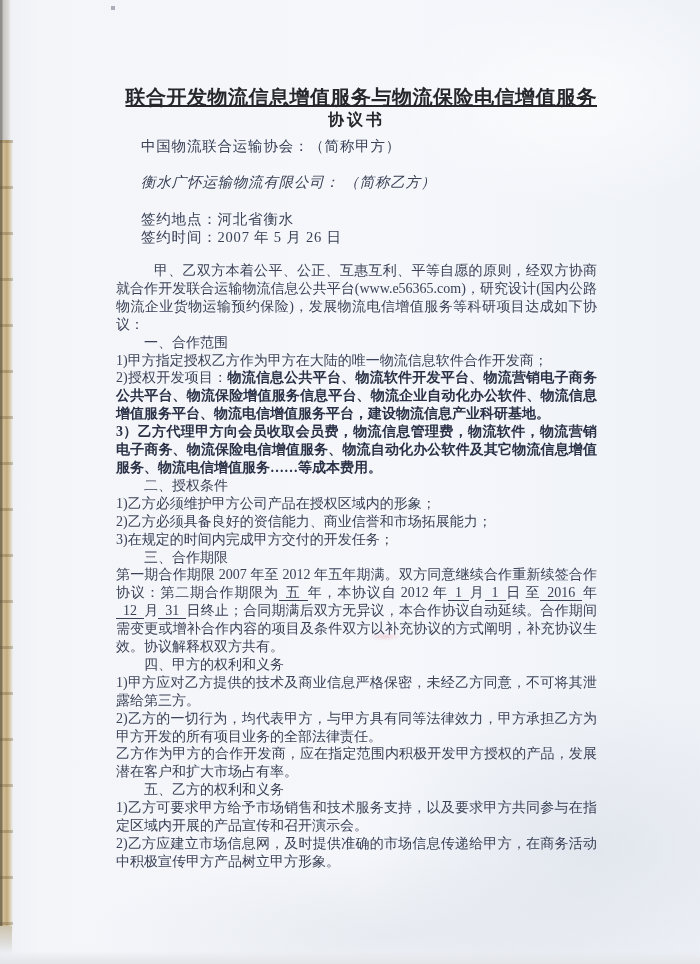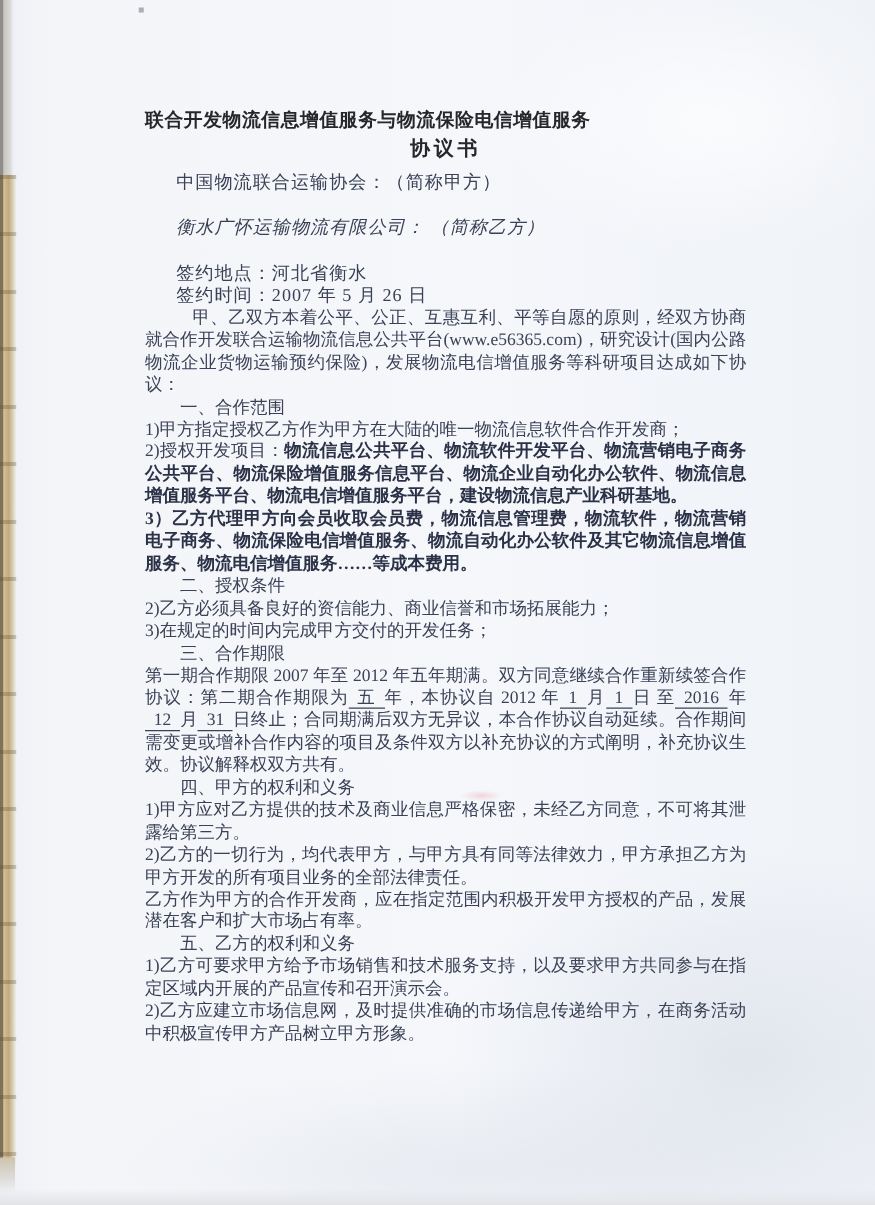--- a/index.html
+++ b/index.html
@@ -39,33 +39,33 @@
   }
   .pink-smudge{
     position:absolute;left:368px;top:632px;width:34px;height:9px;border-radius:50%;
     background:radial-gradient(ellipse at center, rgba(226,130,140,.28), rgba(226,130,140,0) 70%);
   }
   
   .content{
     position:absolute;left:116px;top:85px;width:481px;color:#3b4257;
   }
   .title{
-    font-weight:700;font-size:15px;line-height:24px;text-align:left;
-    color:#26262b;letter-spacing:.5px;
+    font-weight:700;font-size:20px;line-height:24px;text-align:right;
+    color:#26262b;letter-spacing:.5px;text-decoration:underline;
   }
   .subtitle{
     font-weight:700;font-size:16px;line-height:22px;
     text-align:center;letter-spacing:3px;color:#26262b;
   }
   .hdr{font-size:14.5px;line-height:18px;letter-spacing:.8px;color:#3a4156;margin-left:25px;}
   .hdr-a{margin-top:6px;}
   .hdr-b{margin-top:18px;font-style:italic;}
   .hdr-place{margin-top:19px;}
   .hdr-time{margin-top:0;}
-  .bodytext{font-size:14px;line-height:17.9px;text-align:justify;color:#3b4257;}
+  .bodytext{margin-top:16px;font-size:14px;line-height:17.9px;text-align:justify;color:#3b4257;}
   .para{margin:0;}
   .intro{text-indent:38px;}
   .heading{margin-left:28px;}
   .boldp,.bold-part{font-weight:700;color:#2b3247;}
   .blank{
     border-bottom:1.2px solid #3b4257;padding:0 7px;white-space:nowrap;
   }
 </style>
 </head>
 <body>
@@ -92,20 +92,21 @@
     <div class="bodytext">
 
       <p class="para intro">甲、乙双方本着公平、公正、互惠互利、平等自愿的原则，经双方协商就合作开发联合运输物流信息公共平台(www.e56365.com)，研究设计(国内公路物流企业货物运输预约保险)，发展物流电信增值服务等科研项目达成如下协议：</p>
 
       <p class="para heading">一、合作范围</p>
       <p class="para">1)甲方指定授权乙方作为甲方在大陆的唯一物流信息软件合作开发商；</p>
       <p class="para"><span>2)授权开发项目：</span><span class="bold-part">物流信息公共平台、物流软件开发平台、物流营销电子商务公共平台、物流保险增值服务信息平台、物流企业自动化办公软件、物流信息增值服务平台、物流电信增值服务平台，建设物流信息产业科研基地。</span></p>
       <p class="para boldp">3）乙方代理甲方向会员收取会员费，物流信息管理费，物流软件，物流营销电子商务、物流保险电信增值服务、物流自动化办公软件及其它物流信息增值服务、物流电信增值服务……等成本费用。</p>
 
       <p class="para heading">二、授权条件</p>
+      <p class="para">1)乙方必须维护甲方公司产品在授权区域内的形象；</p>
       <p class="para">2)乙方必须具备良好的资信能力、商业信誉和市场拓展能力；</p>
       <p class="para">3)在规定的时间内完成甲方交付的开发任务；</p>
 
       <p class="para heading">三、合作期限</p>
       <p class="para"><span>第一期合作期限 2007 年至 2012 年五年期满。双方同意继续合作重新续签合作协议：第二期合作期限为</span><span class="blank">五</span><span>年，本协议自 2012 年</span><span class="blank">1</span><span>月</span><span class="blank">1</span><span>日 至</span><span class="blank">2016</span><span>年</span><span class="blank">12</span><span>月</span><span class="blank">31</span><span>日终止；合同期满后双方无异议，本合作协议自动延续。合作期间需变更或增补合作内容的项目及条件双方以补充协议的方式阐明，补充协议生效。协议解释权双方共有。</span></p>
 
       <p class="para heading">四、甲方的权利和义务</p>
       <p class="para">1)甲方应对乙方提供的技术及商业信息严格保密，未经乙方同意，不可将其泄露给第三方。</p>
       <p class="para">2)乙方的一切行为，均代表甲方，与甲方具有同等法律效力，甲方承担乙方为甲方开发的所有项目业务的全部法律责任。</p>
 

